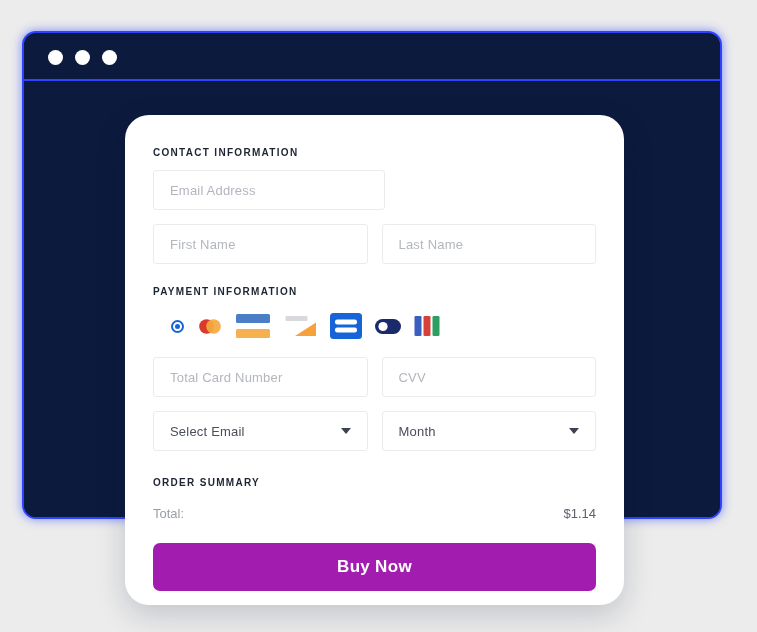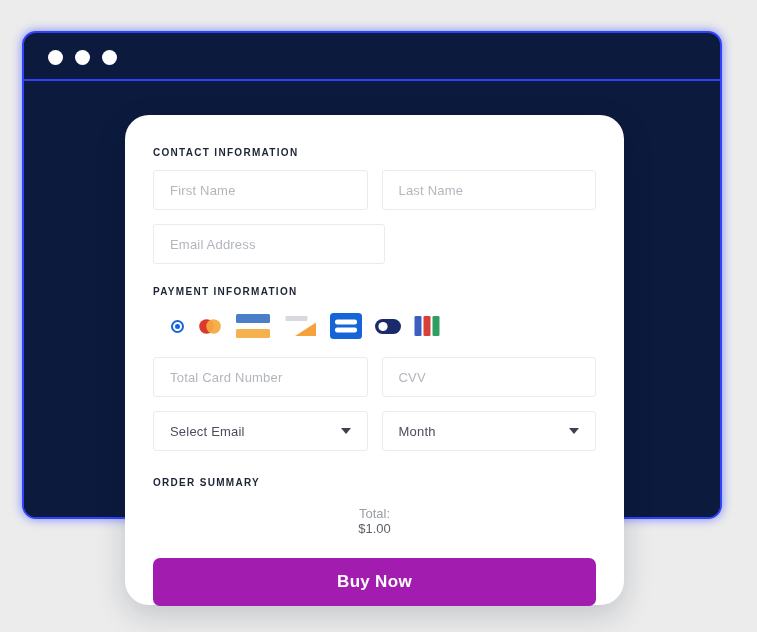--- a/index.html
+++ b/index.html
@@ -147,21 +147,20 @@
     background: #1565d8;
   }
   .brand { flex: 0 0 auto; display: block; }
 
   
   .total-row {
     display: flex;
     justify-content: space-between;
     align-items: center;
     margin-top: 18px;
-    flex-direction: column;
   }
   .total-label {
     font-size: 13px;
     color: #9a9ea7;
   }
   .total-value {
     font-size: 13px;
     color: #5d616b;
   }
   .buy-btn {
@@ -195,32 +194,32 @@
     </div>
     <div class="window-body"></div>
   </div>
 
   <div class="checkout-card">
 
     <div class="section-title">CONTACT INFORMATION</div>
 
     <div class="row">
       <div class="field">
+        <span class="placeholder">Email Address</span>
+      </div>
+      <div class="field-ghost"></div>
+    </div>
+
+    <div class="row">
+      <div class="field">
         <span class="placeholder">First Name</span>
       </div>
       <div class="field">
         <span class="placeholder">Last Name</span>
       </div>
-    </div>
-
-    <div class="row">
-      <div class="field">
-        <span class="placeholder">Email Address</span>
-      </div>
-      <div class="field-ghost"></div>
     </div>
 
     <div class="section-title payment">PAYMENT INFORMATION</div>
 
     <div class="brands">
 
       <span class="radio"></span>
 
       <svg class="brand" width="26" height="17" viewBox="0 0 26 17">
         <circle cx="9.5" cy="8.5" r="7.3" fill="#d93a2b"></circle>
@@ -273,18 +272,18 @@
       <div class="field select">
         <span class="placeholder">Month</span>
         <span class="chev"></span>
       </div>
     </div>
 
     <div class="section-title summary">ORDER SUMMARY</div>
 
     <div class="total-row">
       <span class="total-label">Total:</span>
-      <span class="total-value">$1.00</span>
+      <span class="total-value">$1.14</span>
     </div>
 
     <button class="buy-btn">Buy Now</button>
   </div>
 </div>
 
 </body></html>

